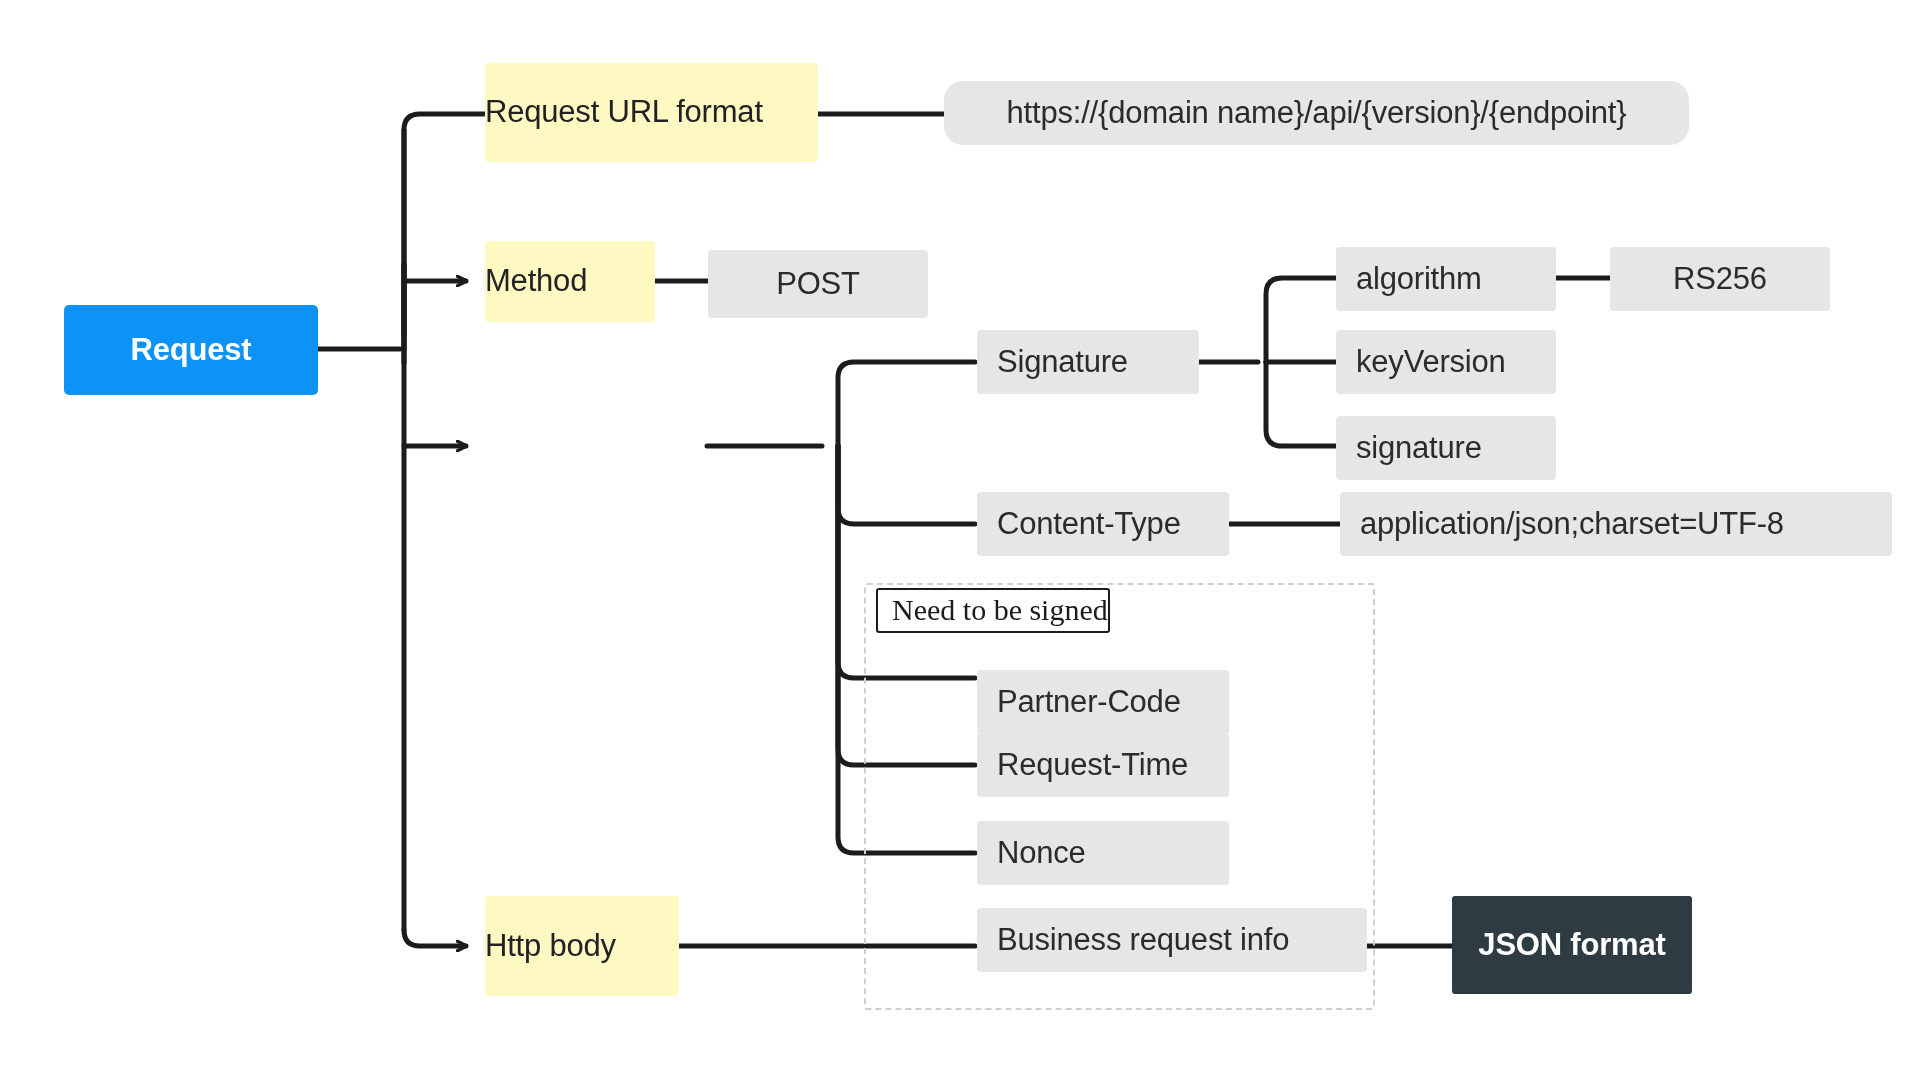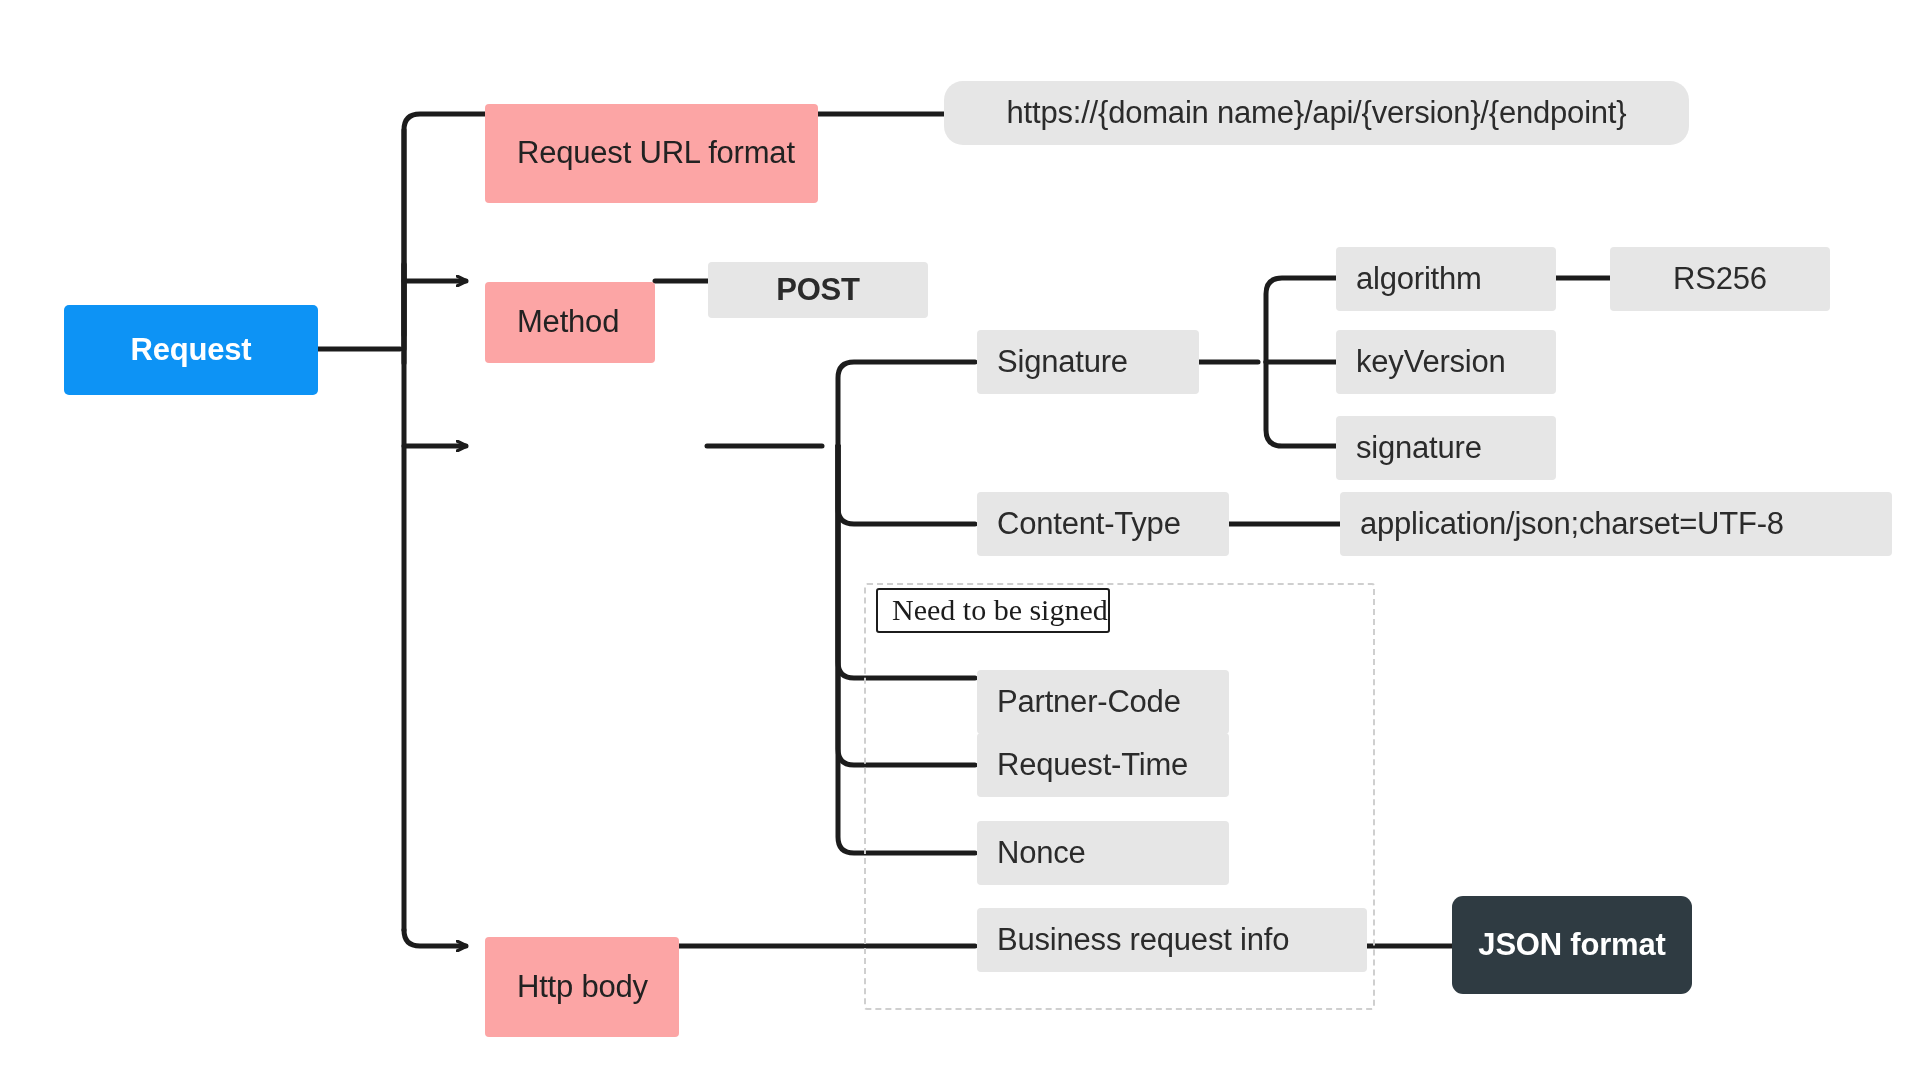--- a/index.html
+++ b/index.html
@@ -39,40 +39,39 @@
     letter-spacing: -0.2px;
   }
   .node.root {
     background: #0D93F5;
     color: #ffffff;
     justify-content: center;
     font-weight: 700;
     border-radius: 5px;
   }
   .node.blue {
-    background: #fca5a5;
+    background: #fef9c3;
     color: #222222;
-    padding-left: 32px;
-    margin-top: 41px;
+    padding-left: 0;
   }
   .node.gray {
     background: #E6E6E6;
     color: #2b2b2b;
     padding-left: 20px;
   }
   .node.gray.center {
     justify-content: center;
     padding-left: 0;
   }
   .node.dark {
     background: #2F3B42;
     color: #ffffff;
     justify-content: center;
     font-weight: 700;
-    border-radius: 11px;
+    border-radius: 3px;
   }
   .dashed-group {
     position: absolute;
     border: 2px dashed #CFCFCF;
     border-radius: 3px;
     box-sizing: border-box;
     background: transparent;
   }
   .group-label {
     position: absolute;
@@ -147,21 +146,21 @@
 
   <div class="node blue" style="left:485px; top:63px; width:333px; height:99px;">Request URL format</div>
 
   <div class="node blue" style="left:485px; top:241px; width:170px; height:81px;">Method</div>
 
 
   <div class="node blue" style="left:485px; top:896px; width:194px; height:100px;">Http body</div>
 
   <div class="node gray center" style="left:944px; top:81px; width:745px; height:64px;border-radius:19px;">https://{domain name}/api/{version}/{endpoint}</div>
 
-  <div class="node gray center" style="left:708px; top:262px; width:220px; height:56px;font-weight:bold;">POST</div>
+  <div class="node gray center" style="left:708px; top:250px; width:220px; height:68px;">POST</div>
 
   <div class="node gray" style="left:977px; top:330px; width:222px; height:64px;">Signature</div>
 
   <div class="node gray" style="left:1336px; top:247px; width:220px; height:64px;">algorithm</div>
 
   <div class="node gray center" style="left:1610px; top:247px; width:220px; height:64px;">RS256</div>
 
   <div class="node gray" style="left:1336px; top:330px; width:220px; height:64px;">keyVersion</div>
 
   <div class="node gray" style="left:1336px; top:416px; width:220px; height:64px;">signature</div>

